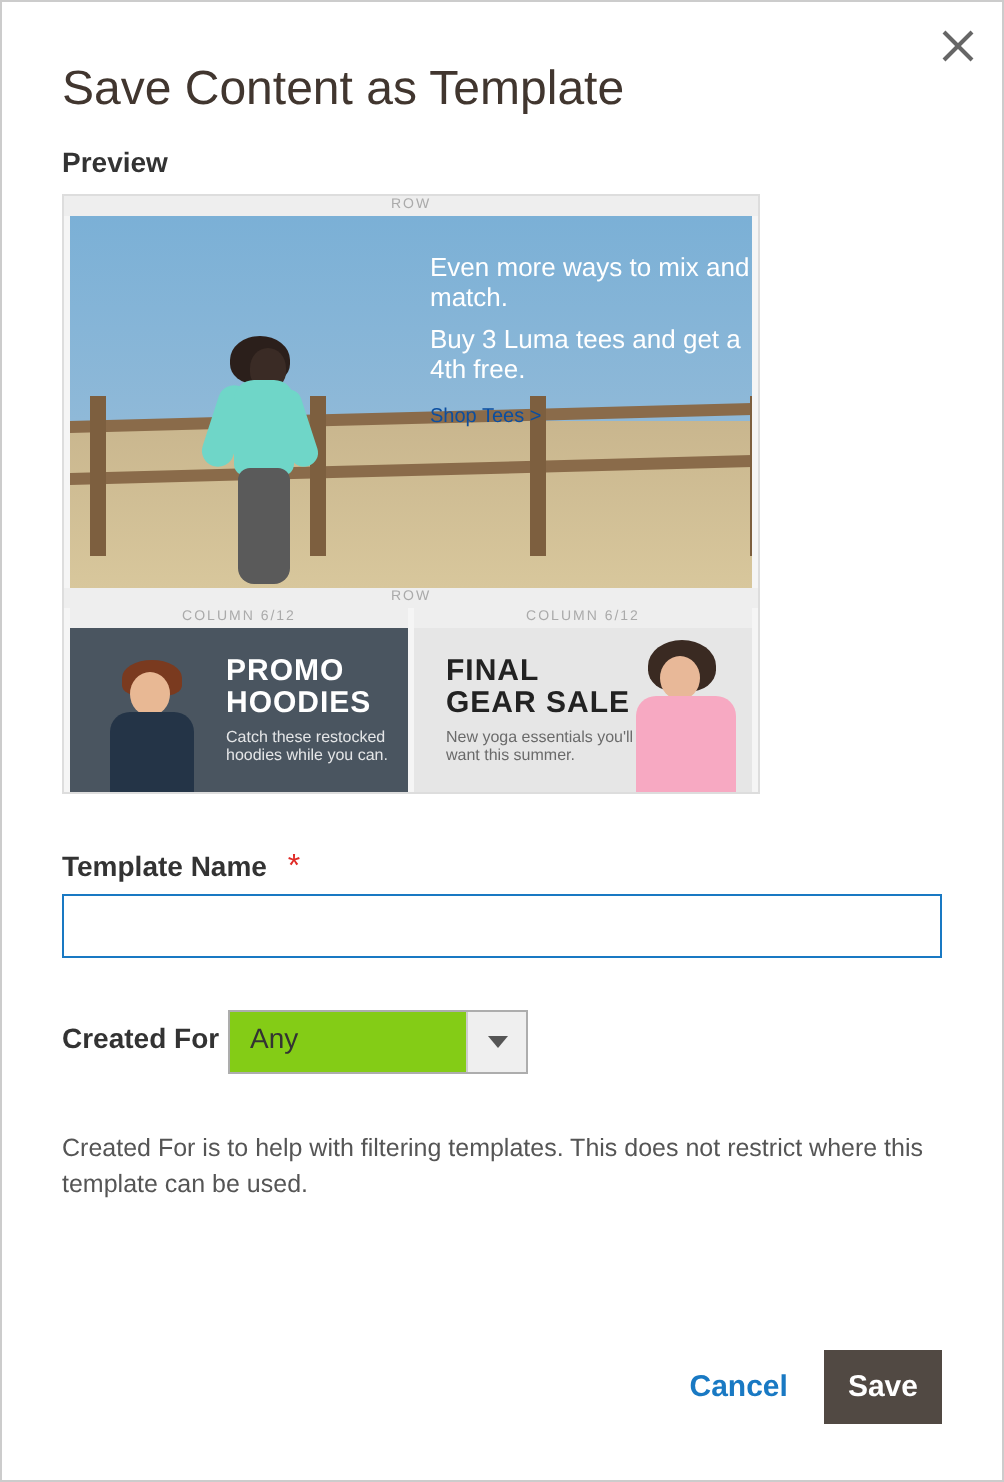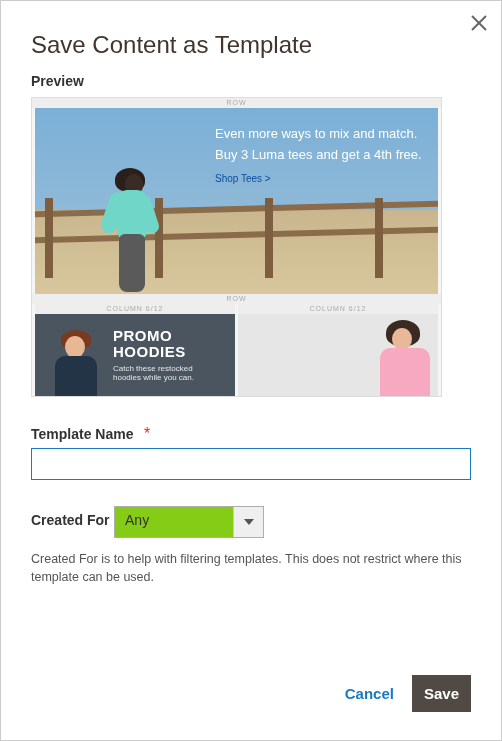--- a/index.html
+++ b/index.html
@@ -11,21 +11,21 @@
   .close-btn {
     position: absolute; top: 10px; right: 10px; width: 24px; height: 24px;
     cursor: pointer; color: #666;
   }
   .close-btn svg { width: 100%; height: 100%; }
   .content { padding: 30px 30px 20px 30px; flex: 1 1 auto; overflow: hidden; }
   h1.title { font-size: 24px; font-weight: 400; color: #41362f; margin-bottom: 14px; }
   .section-label { font-size: 14px; font-weight: 600; color: #333; margin-bottom: 8px; }
 
   .preview {
-    border: 1px solid #ddd; width: 411px; height: 300px; overflow: hidden;
+    border: 1px solid #ddd; width: 349px; height: 300px; overflow: hidden;
     margin-bottom: 28px; position: relative; background: #f5f5f5;
   }
   .row-label, .col-label {
     font-size: 7px; letter-spacing: 1px; color: #aaa; text-align: center;
     background: #eee; text-transform: uppercase;
   }
   .row-label { height: 10px; line-height: 10px; }
   .banner1 {
     height: 186px; position: relative; overflow: hidden; margin: 0 3px;
     background: linear-gradient(to bottom, #7bb0d6 0%, #8fb9d8 55%, #c9b68e 55%, #d8c79c 100%);
@@ -80,21 +80,21 @@
   }
   .select-wrap {
     display: inline-flex; align-items: stretch; border: 1px solid #adadad;
     height: 32px; width: 150px; overflow: hidden;
   }
   .select-body { flex: 1; padding: 5px 10px; font-size: 14px; background: #84cc16; }
   .select-btn {
     width: 30px; background: #efefef; border-left: 1px solid #ccc;
     display: flex; align-items: center; justify-content: center; color: #555;
   }
-  .helper { font-size: 12.5px; color: #555; margin-top: 12px; line-height: 1.45; }
+  .helper { font-size: 12.5px; color: #555; margin-top: 28px; line-height: 1.45; }
 
   .footer {
     display: flex; justify-content: flex-end; align-items: center;
     gap: 18px; padding: 20px 30px 28px 30px;
   }
   .cancel-link { color: #1979c3; font-size: 15px; font-weight: 600; cursor: pointer; }
   .save-btn {
     background: #514943; color: #fff; border: none; padding: 10px 12px;
     font-size: 15px; font-weight: 600; cursor: pointer;
   }
@@ -154,20 +154,25 @@
             </div>
             <div class="txt">
               <div class="tile-title">PROMO HOODIES</div>
               <div class="tile-sub">Catch these restocked hoodies while you can.</div>
             </div>
           </div>
         </div>
         <div class="col-wrap">
           <div class="col-label">COLUMN 6/12</div>
           <div class="tile tileB">
+            <div class="txt">
+              <div class="tile-title">FINAL</div>
+              <div class="tile-title">GEAR SALE</div>
+              <div class="tile-sub" style="color:#555">New yoga essentials you'll want this summer.</div>
+            </div>
             <div class="pb">
               <div class="pb-hair"></div>
                 <div class="pb-head"></div>
                 <div class="pb-body"></div>
             </div>
           </div>
         </div>
       </div>
     </div>
 

